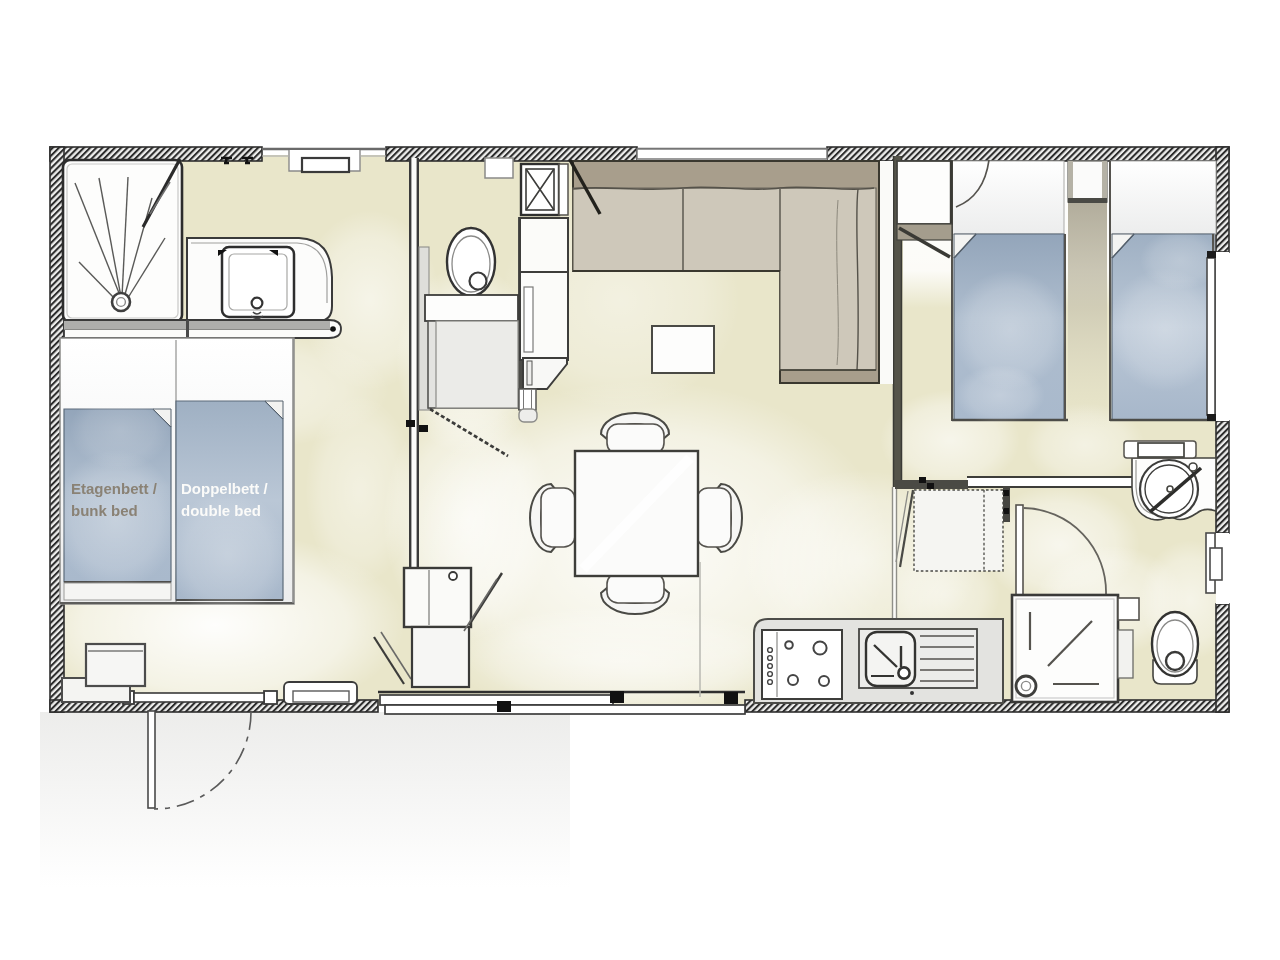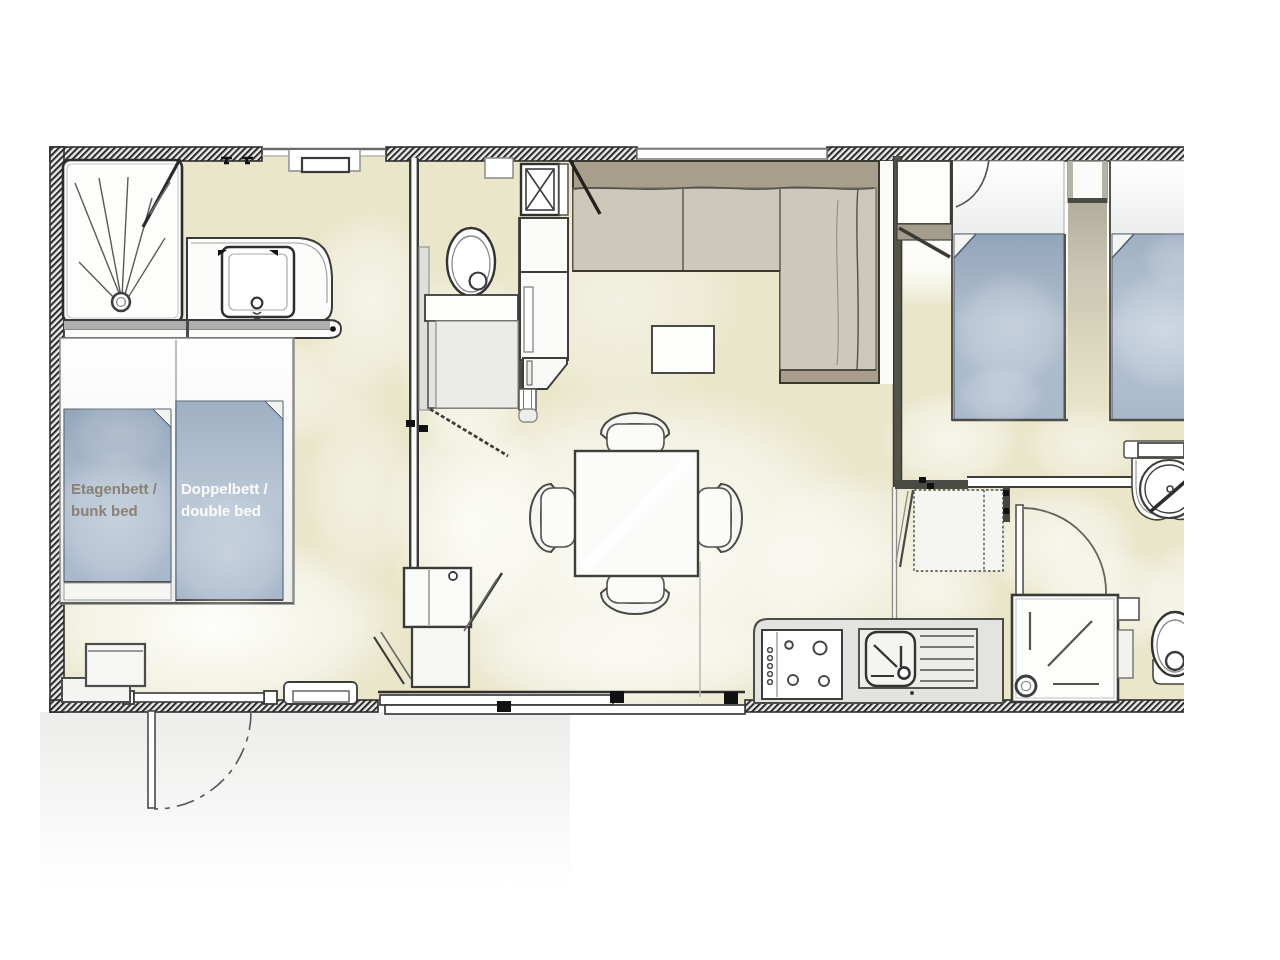--- a/index.html
+++ b/index.html
@@ -1,16 +1,16 @@
 <!DOCTYPE html>
 <html><head>
 <meta charset="utf-8">
 <style>
   html,body{margin:0;padding:0;background:#ffffff;}
-  .wrap{width:1184px;height:960px;position:relative;overflow:hidden;background:#ec4899;}
+  .wrap{width:1280px;height:960px;position:relative;overflow:hidden;background:#ec4899;}
   text{font-family:"Liberation Sans", sans-serif;}
 </style>
 </head>
 <body>
 <div class="wrap">
 <svg width="1280" height="960" viewBox="0 0 1280 960">
 <defs>
   <pattern id="hatch" width="4.4" height="4.4" patternUnits="userSpaceOnUse" patternTransform="rotate(45)">
     <rect width="4.4" height="4.4" fill="#ededec"></rect>
     <rect width="2.05" height="4.4" fill="#2b2b2b"></rect>

